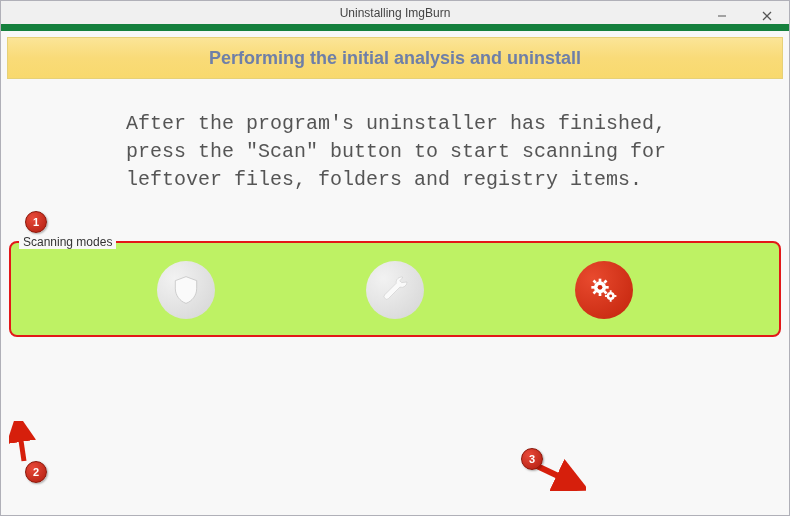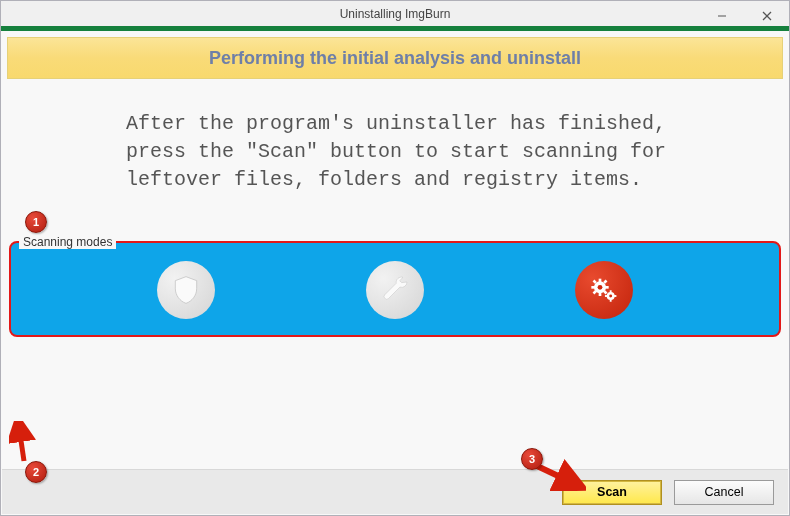--- a/index.html
+++ b/index.html
@@ -17,21 +17,21 @@
     border: 1px solid #b0b0b8;
     background: #f8f8f8;
     position: relative;
   }
   .titlebar {
     height: 30px;
     background: #f0f0f0;
     display: flex;
     align-items: center;
     position: relative;
-    border-bottom: 5px solid #15803d;
+    border-bottom: 7px solid #15803d;
   }
   .title-text {
     position: absolute;
     left: 50%;
     transform: translateX(-50%);
     font-size: 12px;
     color: #444;
   }
   .win-controls {
     position: absolute;
@@ -77,21 +77,21 @@
     left: 2px;
     right: 2px;
     top: 240px;
   }
   .fieldset {
     border: 2px solid #e31818;
     border-radius: 8px;
     padding: 10px 10px 10px 10px;
     margin: 0 6px;
     position: relative;
-    background: #0ea5e9;
+    background: #bef264;
   }
   .fieldset-legend {
     position: absolute;
     top: -8px;
     left: 8px;
     background: #f8f8f8;
     padding: 0 4px;
     font-size: 12px;
     color: #333;
   }
@@ -255,24 +255,20 @@
               <circle cx="17" cy="16.5" r="1.1" fill="#cf280e"></circle>
             </g>
           </svg>
         </div>
 
       </div>
     </div>
   </div>
 
 
-  <div class="footer">
-    <button class="btn primary">Scan</button>
-    <button class="btn">Cancel</button>
-  </div>
 
   <div class="badge" style="left:24px; top:210px;">1</div>
   <div class="badge" style="left:24px; top:460px;">2</div>
   <div class="badge" style="left:520px; top:447px;">3</div>
 
   <svg class="arrow" style="left:8px; top:420px;" width="30" height="42">
     <defs>
         <marker id="ah2" markerWidth="6" markerHeight="6" refX="3" refY="3" orient="auto">
           <path d="M0,0 L6,3 L0,6 Z" fill="#d61f0c"></path>
         </marker>

